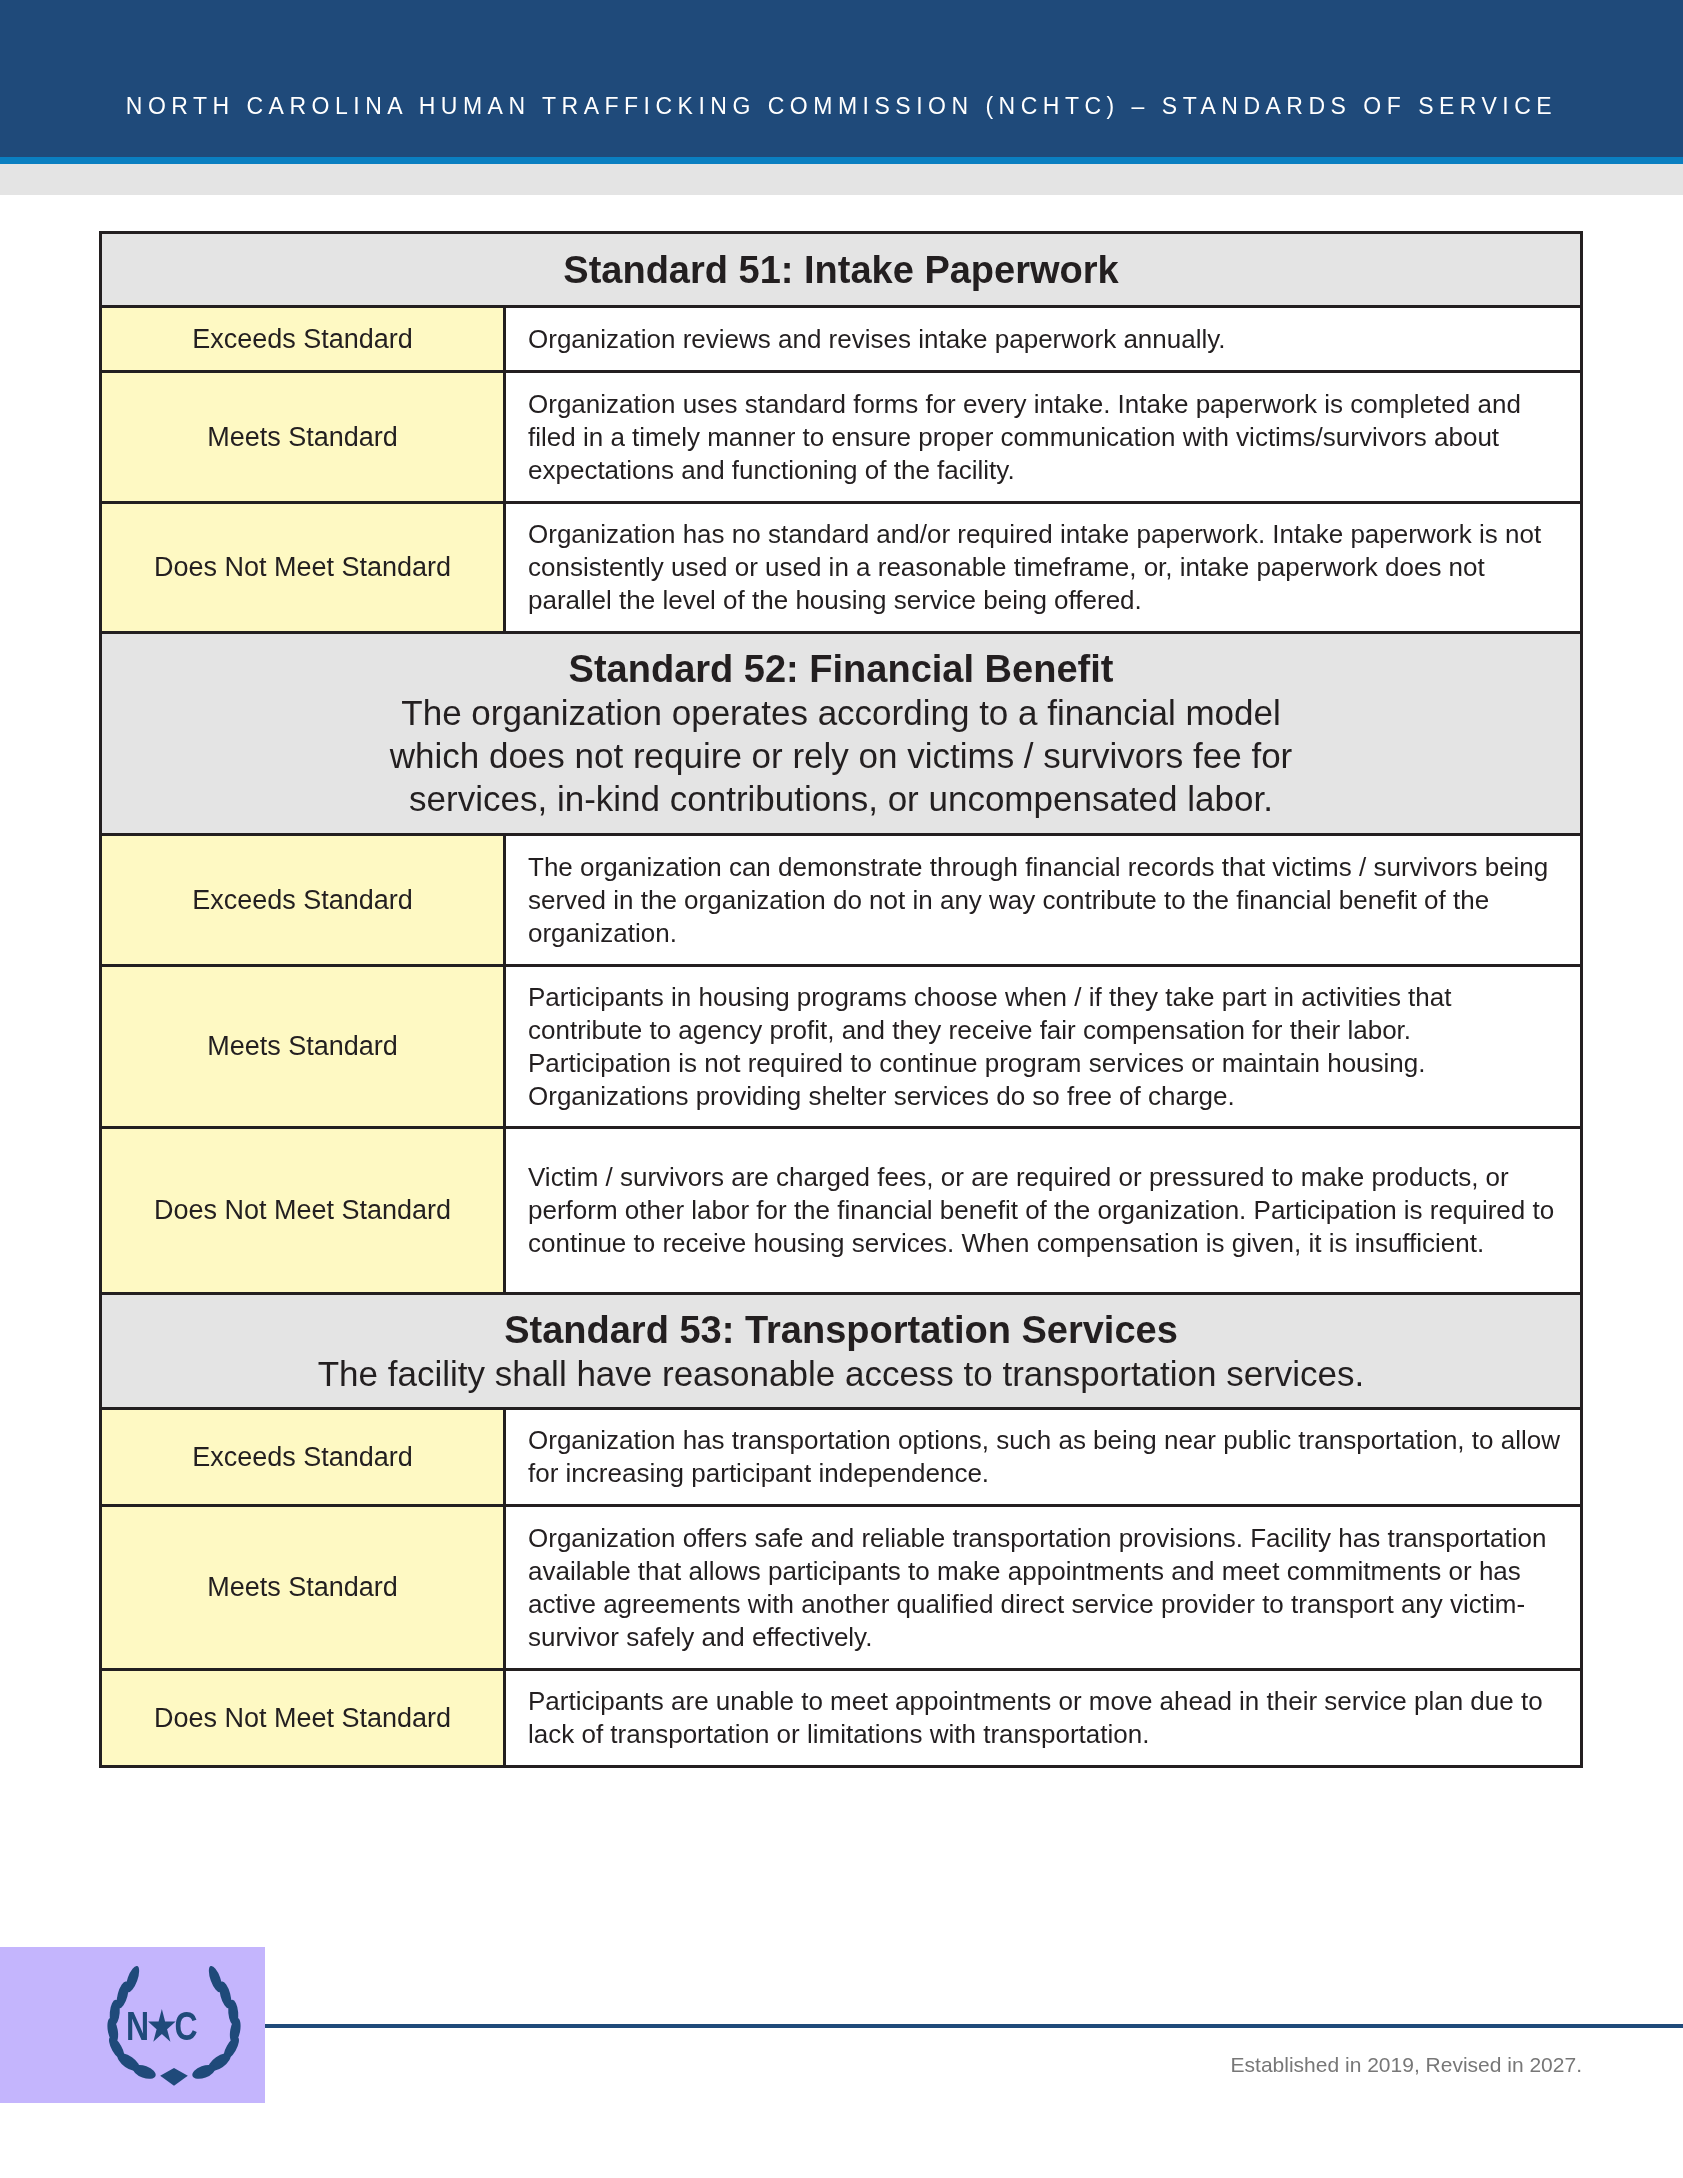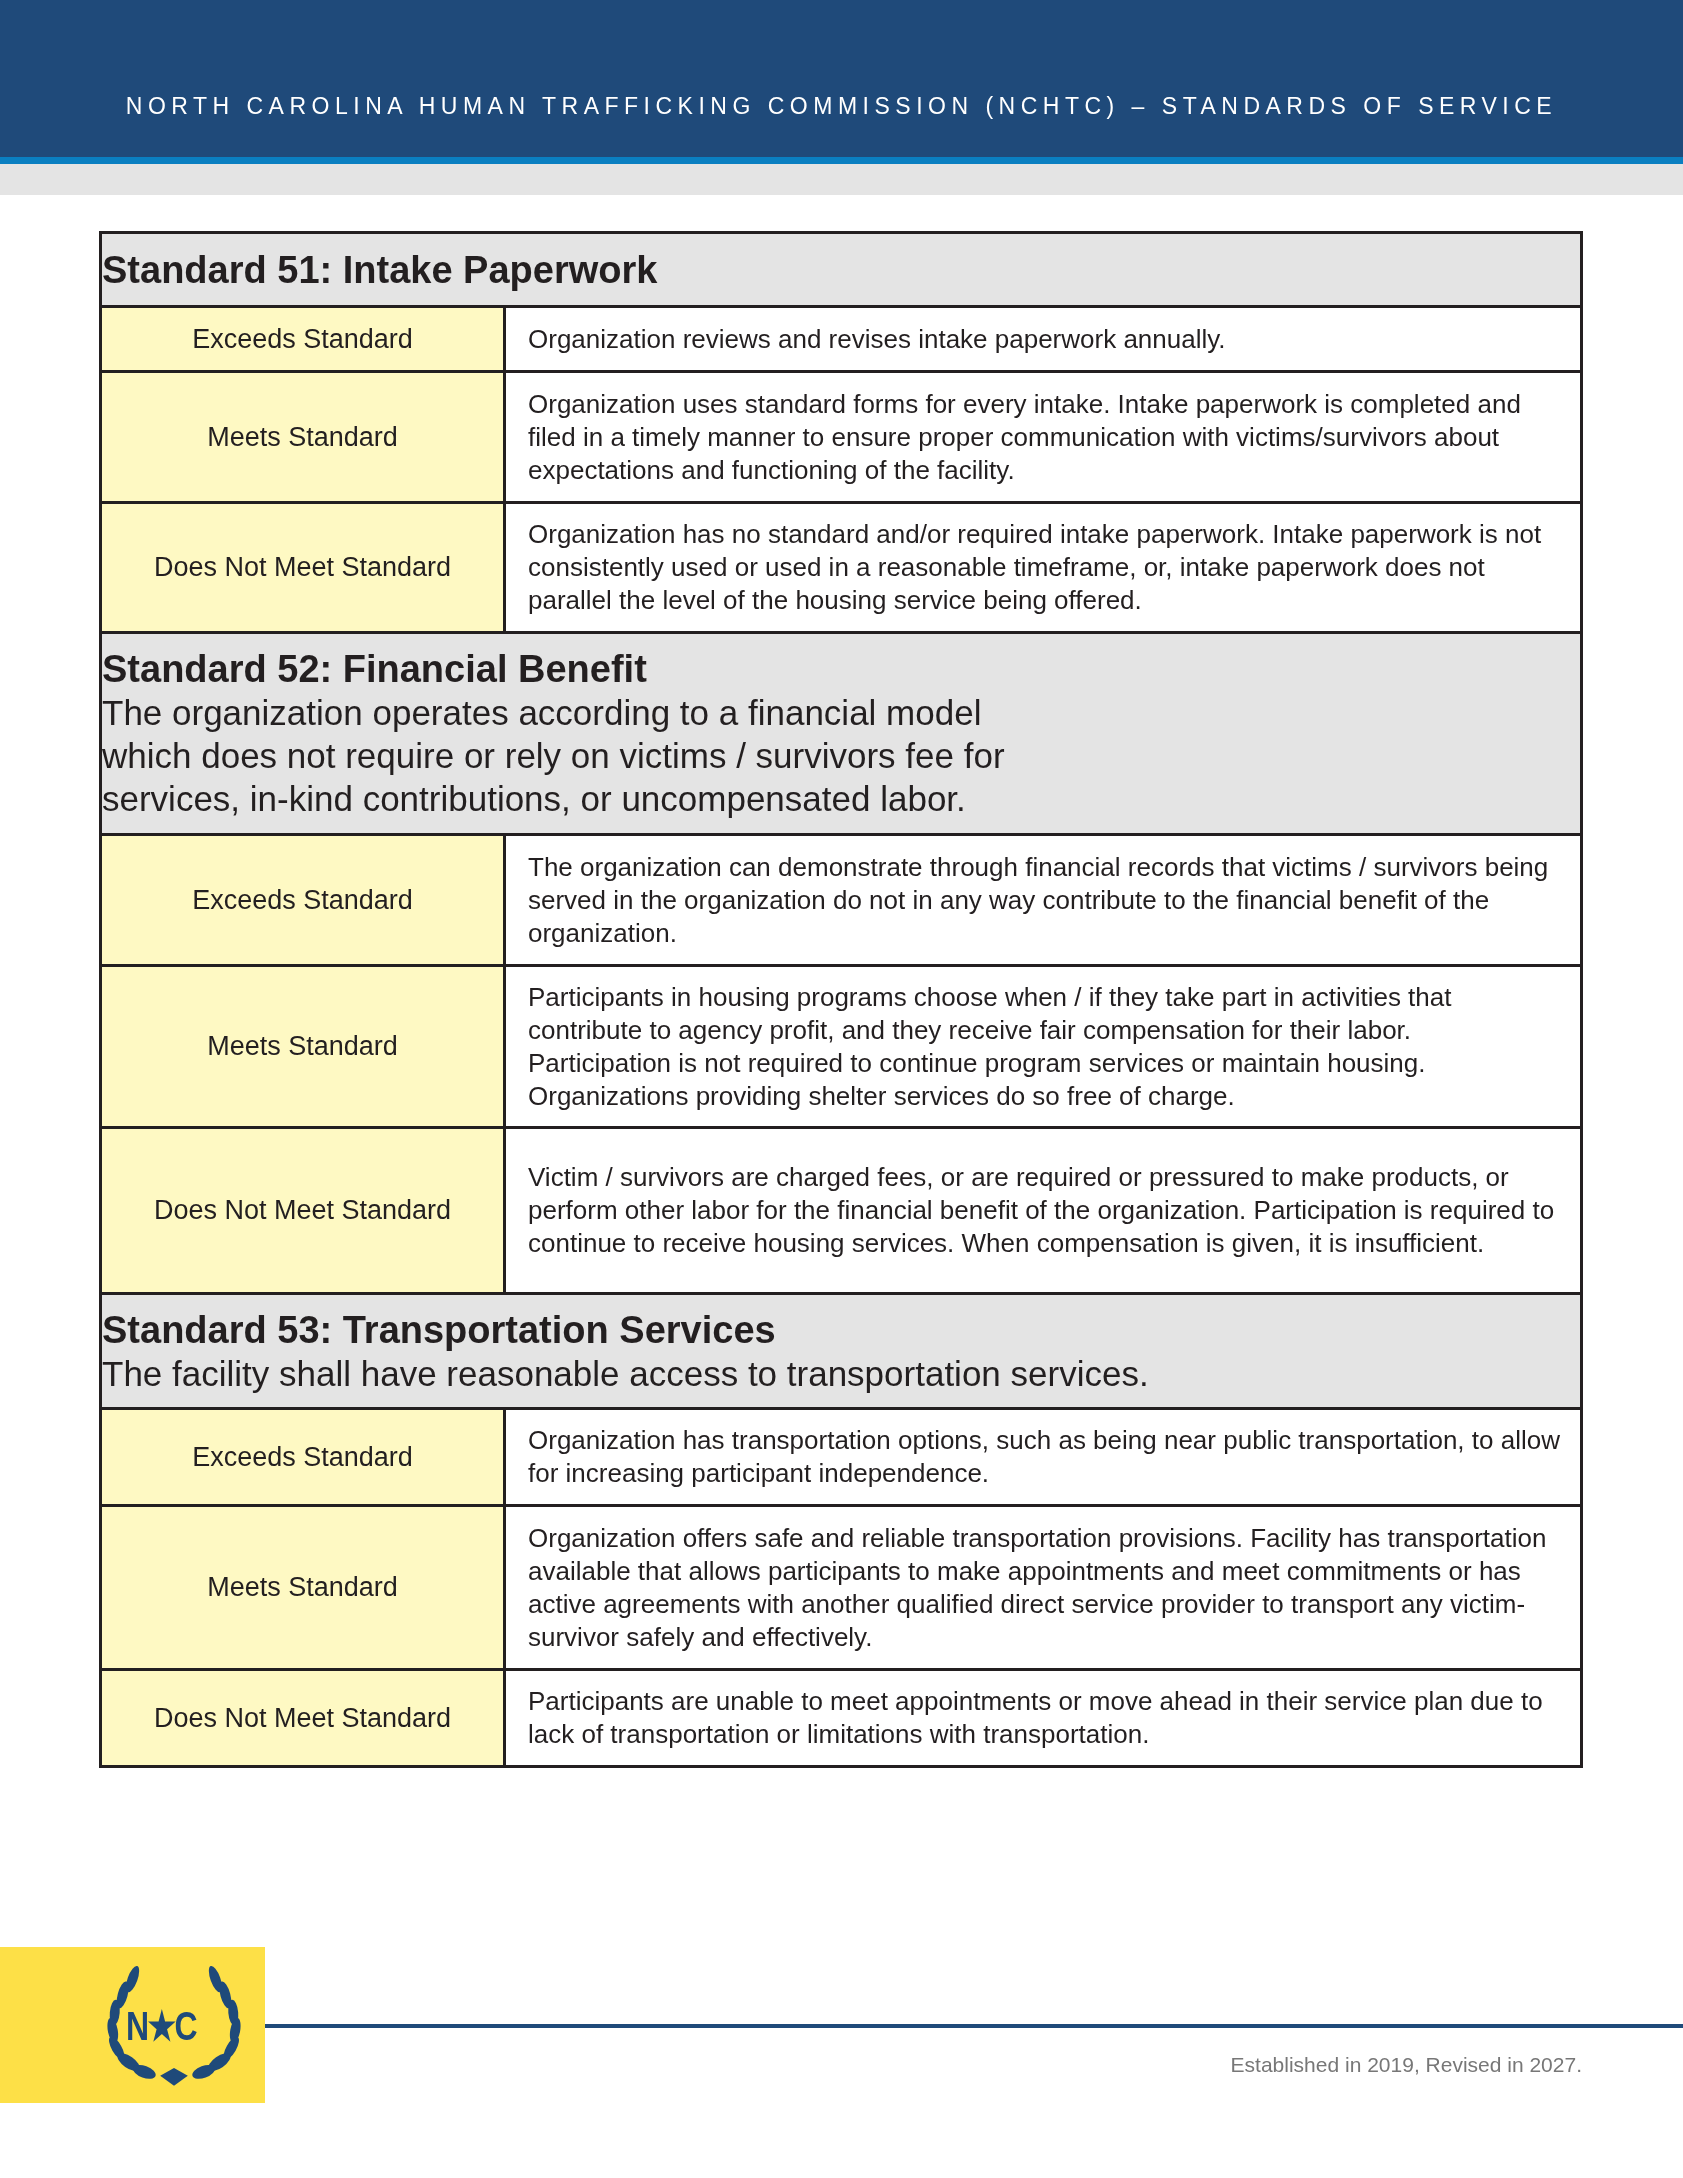--- a/index.html
+++ b/index.html
@@ -13,28 +13,28 @@
   }
   .accent-stripe { position: absolute; left: 0; top: 157px; width: 1683px; height: 7px; background: #0a7fc1; }
   .gray-band { position: absolute; left: 0; top: 164px; width: 1683px; height: 31px; background: #e4e4e4; }
 
   .std-table {
     position: absolute; left: 99px; top: 231px; width: 1484px;
     border-collapse: collapse; border: 3px solid #231f20; table-layout: fixed;
   }
   .std-table td { border: 3px solid #231f20; }
   .col-label { width: 404px; }
-  .std-head { background: #e4e4e4; }
+  .std-head { background: #e4e4e4; text-align: center; }
   .std-title { display: block; font-weight: bold; font-size: 38px; line-height: 44px; }
   .std-desc { display: block; font-size: 35px; line-height: 43px; }
   .label-cell { background: #fef9c3; text-align: center; font-size: 27px; vertical-align: middle; }
   .desc-cell { background: #ffffff; font-size: 26px; line-height: 33px; padding: 0 20px 0 22px; vertical-align: middle; margin-left: 40px; }
 
   .footer-line { position: absolute; left: 265px; top: 2024px; width: 1418px; height: 4px; background: #1f4a7a; }
-  .logo-box { position: absolute; left: 0; top: 1947px; width: 265px; height: 156px; background: #fde047; }
+  .logo-box { position: absolute; left: 0; top: 1947px; width: 265px; height: 156px; background: #c4b5fd; }
   .logo-box svg { position: absolute; left: 95px; top: 18px; }
   .footer-text { position: absolute; right: 101px; top: 2053px; font-size: 21px; color: #777777; }
 </style>
 </head>
 <body>
 
 <div class="top-band">
   <div class="top-title">NORTH CAROLINA HUMAN TRAFFICKING COMMISSION (NCHTC) – STANDARDS OF SERVICE</div>
 </div>
 <div class="accent-stripe"></div>

